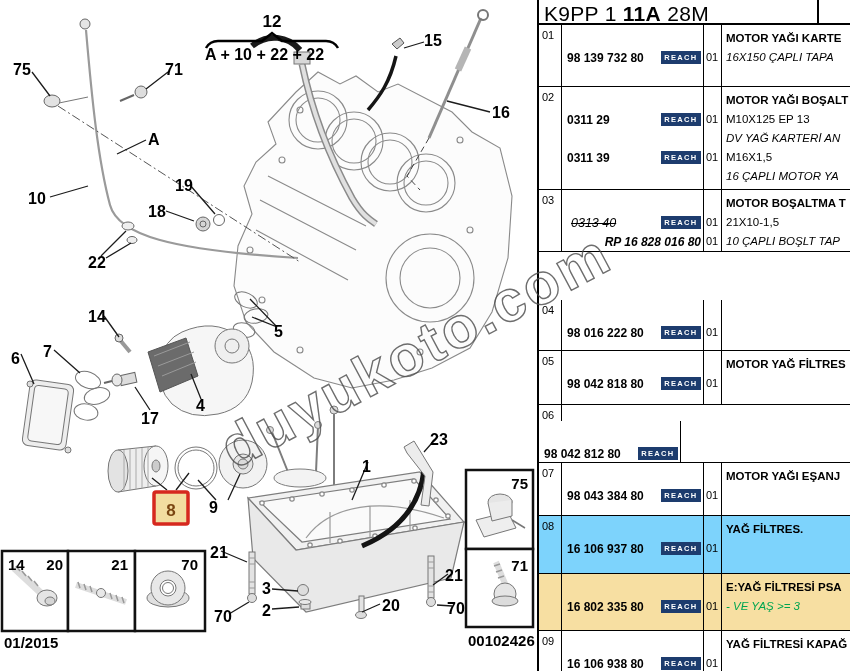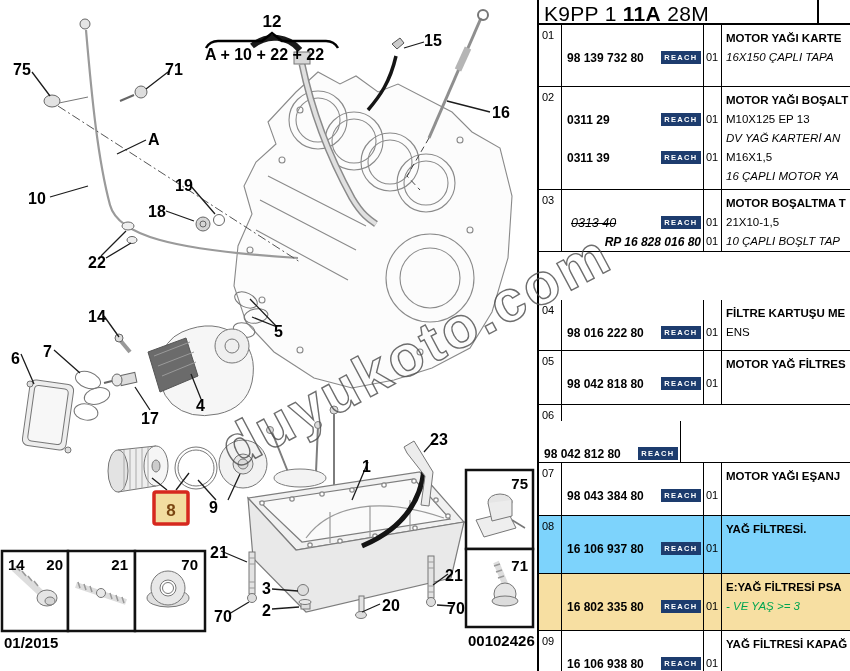--- a/index.html
+++ b/index.html
@@ -371,24 +371,20 @@
             <div class="pl"></div>
             <div class="pl">
               <span class="pn">98 016 222 80</span>
               <span class="reach">REACH</span>
             </div>
           </div>
           <div class="cell c-qty">
             <div class="ln"></div>
             <div class="ln">01</div>
           </div>
-          <div class="cell c-desc">
-            <div class="ln b">FİLTRE KARTUŞU ME</div>
-            <div class="ln">ENS</div>
-          </div>
         </div>
         <div class="t-row" style="height: 54px;">
           <div class="cell c-ref">05</div>
           <div class="cell c-part">
             <div class="pl"></div>
             <div class="pl">
               <span class="pn">98 042 818 80</span>
               <span class="reach">REACH</span>
             </div>
           </div>
@@ -441,21 +437,21 @@
             <div class="pl">
               <span class="pn">16 106 937 80</span>
               <span class="reach">REACH</span>
             </div>
           </div>
           <div class="cell c-qty">
             <div class="ln"></div>
             <div class="ln">01</div>
           </div>
           <div class="cell c-desc">
-            <div class="ln b">YAĞ FİLTRESİ.</div>
+            <div class="ln b">YAĞ FİLTRES.</div>
           </div>
         </div>
         <div class="t-row" style="height: 57px; background: rgb(247, 223, 162);">
           <div class="cell c-ref"></div>
           <div class="cell c-part">
             <div class="pl"></div>
             <div class="pl">
               <span class="pn">16 802 335 80</span>
               <span class="reach">REACH</span>
             </div>

